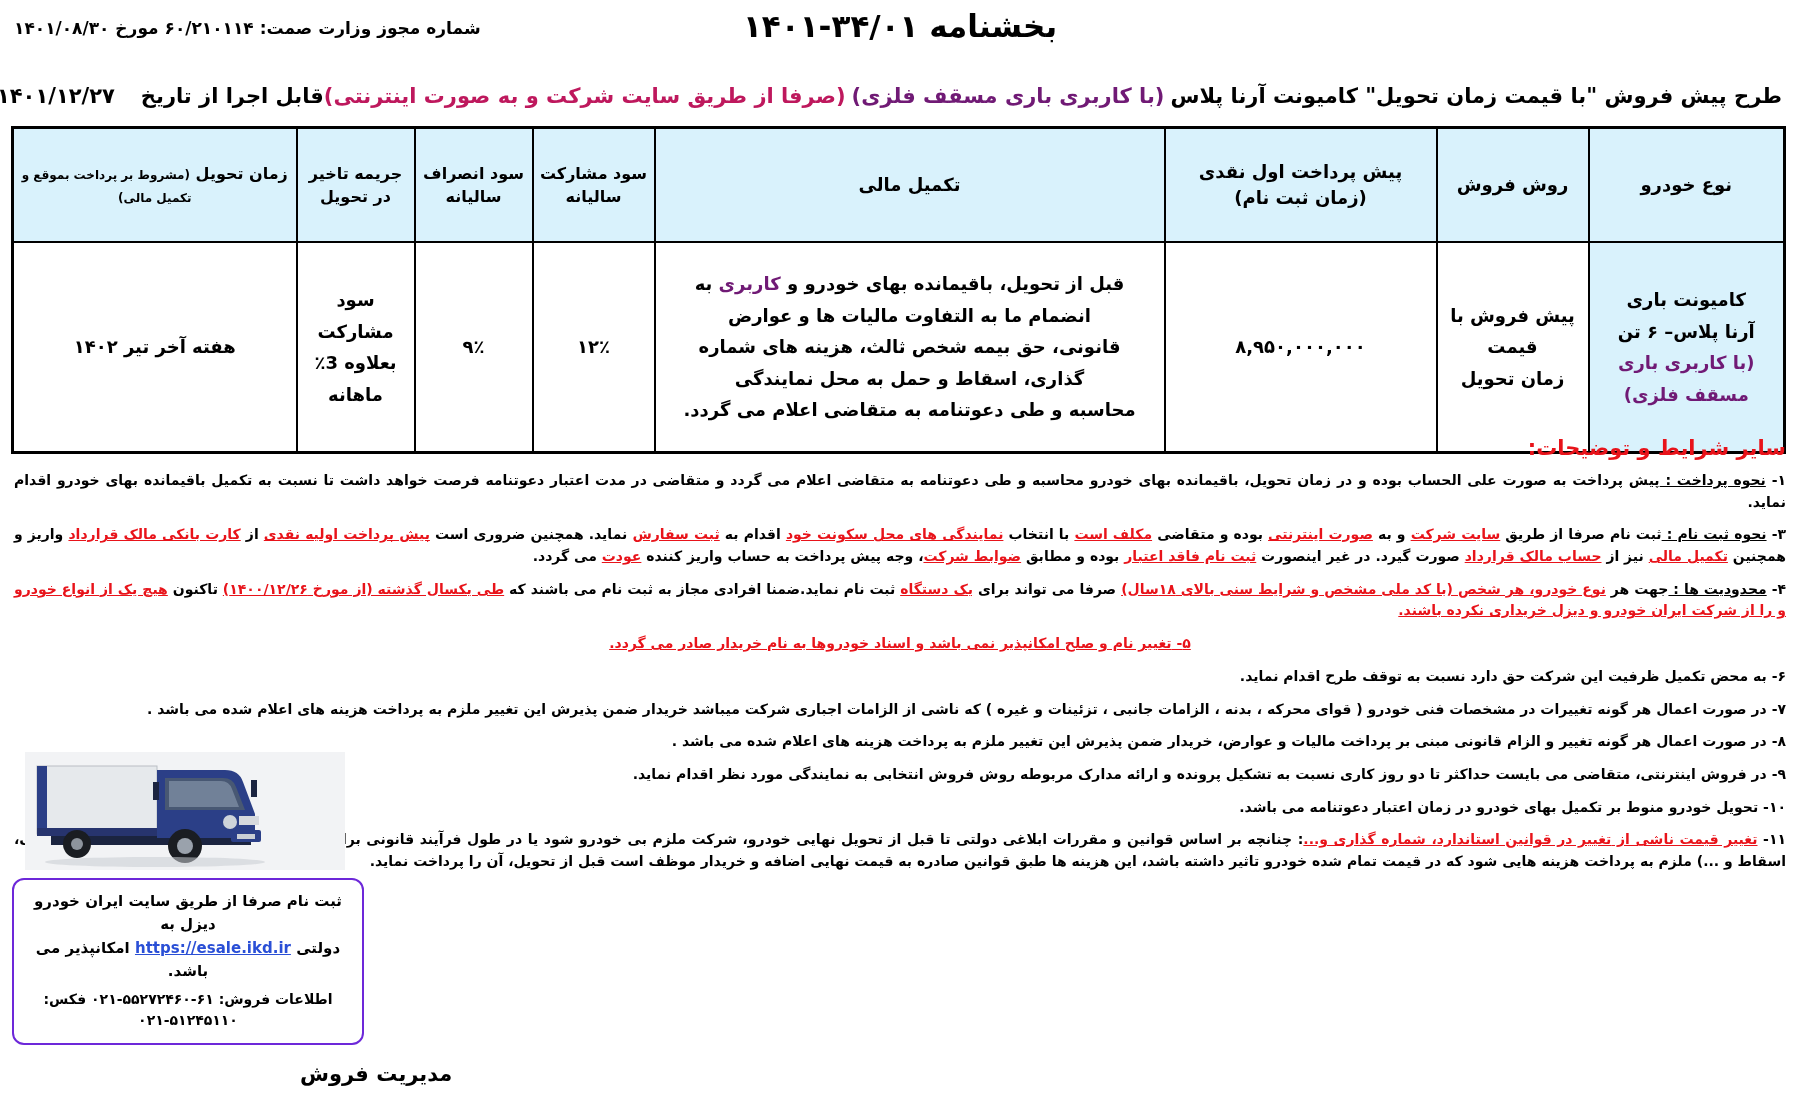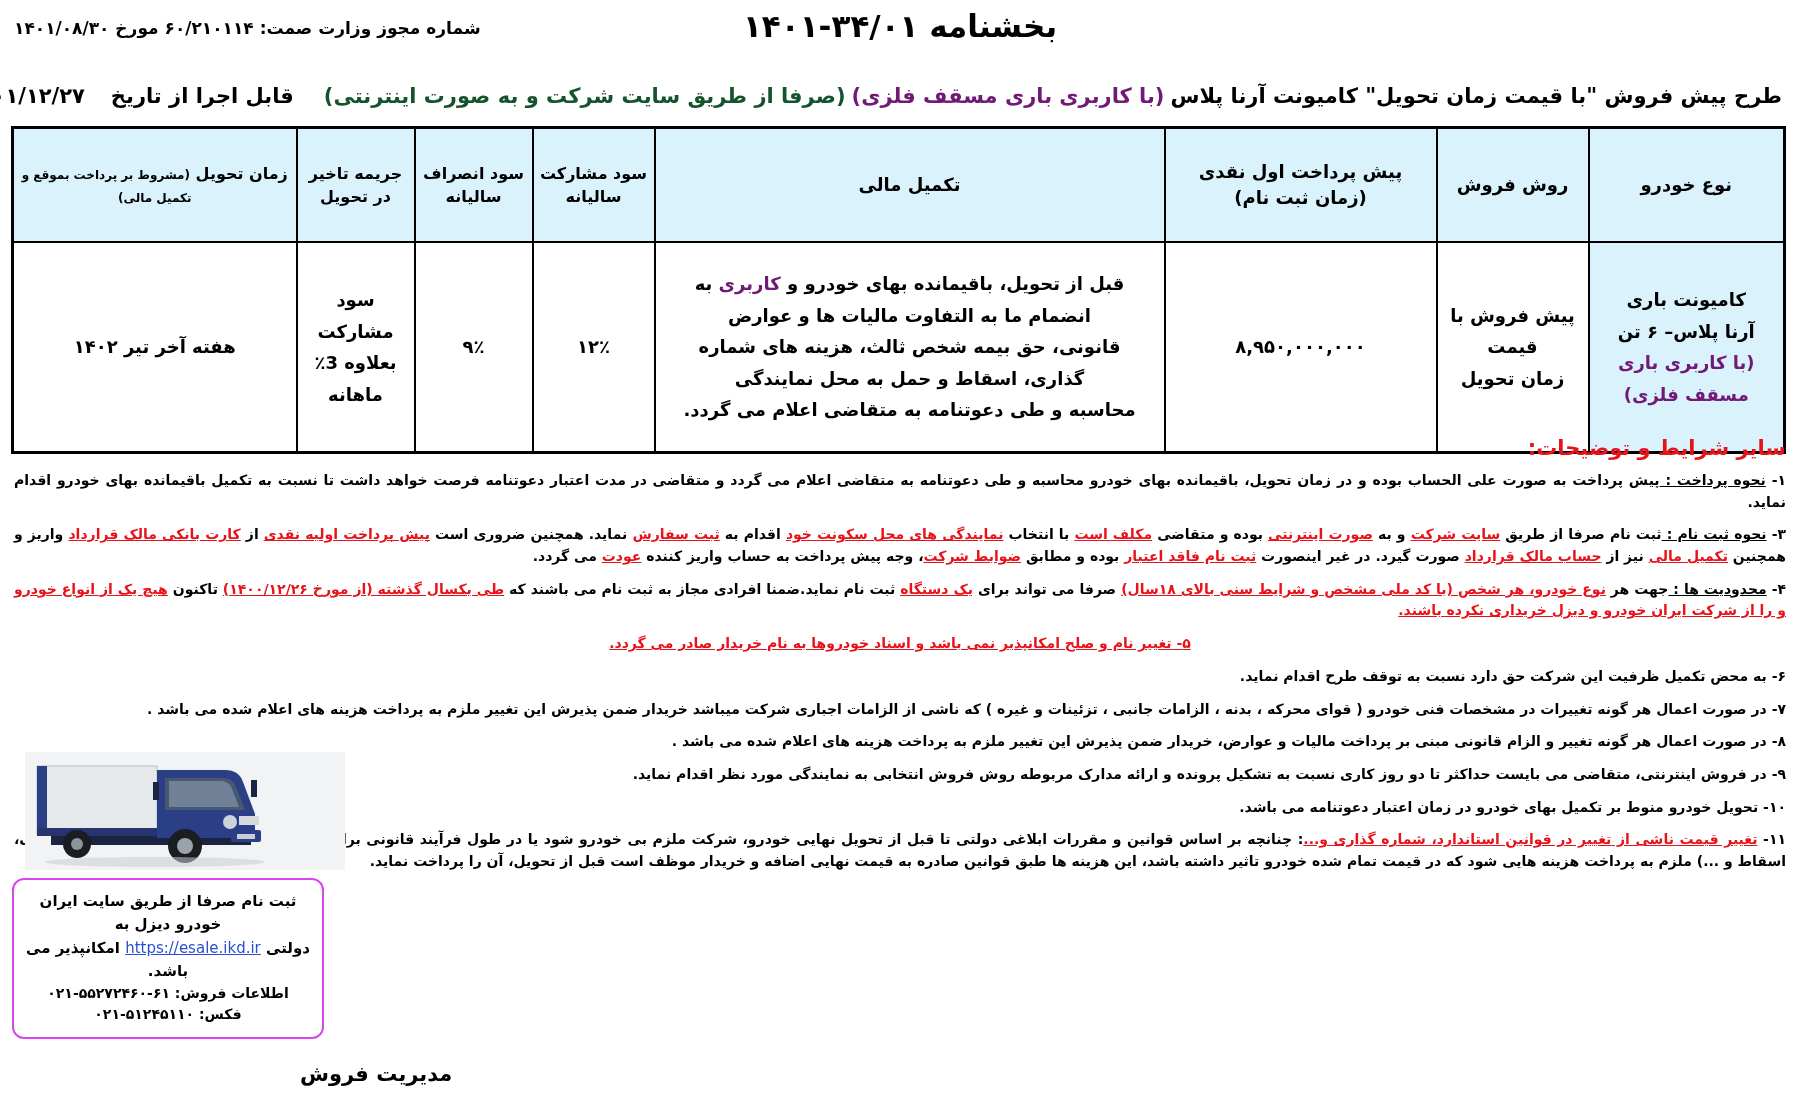--- a/index.html
+++ b/index.html
@@ -27,21 +27,21 @@
 
   
   .subtitle-row{
     position:absolute;top:76px;right:18px;left:18px;height:40px;
     font-size:21px;font-weight:bold;white-space:nowrap;
     display:flex;flex-direction:row;align-items:center;justify-content:space-between;
   }
   .subtitle-right{display:flex;flex-direction:row;align-items:baseline;gap:6px;white-space:nowrap;}
   .subtitle-left{display:flex;flex-direction:row;align-items:baseline;gap:26px;white-space:nowrap;}
   .blk{color:#000;}
-  .red{color:#14532d;margin-left:30px;}
+  .red{color:#be185d;}
   .grn{color:#701a75;}
 
   
   table.main{
     position:absolute;top:126px;right:14px;left:14px;
     border-collapse:collapse;
     table-layout:fixed;
     width:1772px;
     border:3px solid #000;
   }
@@ -93,30 +93,30 @@
 
   
   .truck-wrap{
     position:absolute;left:25px;top:752px;width:320px;height:118px;
     overflow:hidden;background:#f2f3f5;
   }
   .truck-svg{display:block;}
 
   
   .urlbox{
-    position:absolute;left:12px;top:878px;width:312px;
-    border:2px solid #d946ef;border-radius:12px;
+    position:absolute;left:12px;top:878px;width:352px;
+    border:2px solid #6d28d9;border-radius:12px;
     background:#fff;
     padding:10px 12px 12px 12px;
     box-sizing:border-box;
     text-align:center;
   }
   .urlbox .l1{font-size:15px;font-weight:bold;color:#000;line-height:1.55;}
-  .urlbox .link{color:#2a4fd6;text-decoration:underline;font-weight:normal;}
-  .urlbox .l3{font-size:14px;font-weight:bold;color:#000;line-height:1.5;}
+  .urlbox .link{color:#2a4fd6;text-decoration:underline;font-weight:bold;}
+  .urlbox .l3{font-size:14px;font-weight:bold;color:#000;margin-top:6px;line-height:1.5;}
   .footer-inner{position:absolute;left:300px;bottom:22px;font-size:21px;font-weight:bold;}
 </style>
 </head>
 <body>
 
 <div class="page">
 
   <div class="topbar">
     <div class="permit">شماره مجوز وزارت صمت: ۶۰/۲۱۰۱۱۴ مورخ ۱۴۰۱/۰۸/۳۰</div>
     <div class="doc-title">بخشنامه ۳۴/۰۱-۱۴۰۱</div>

